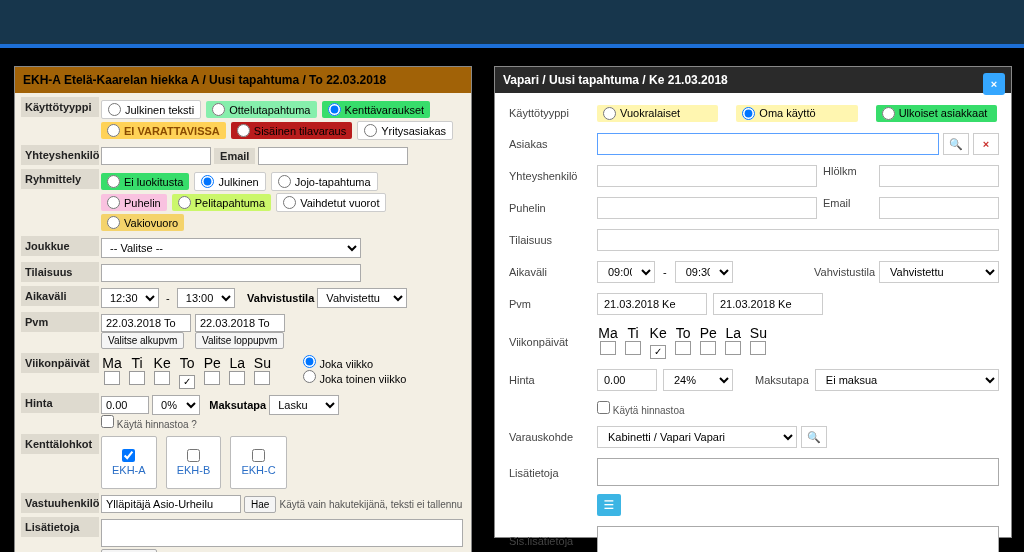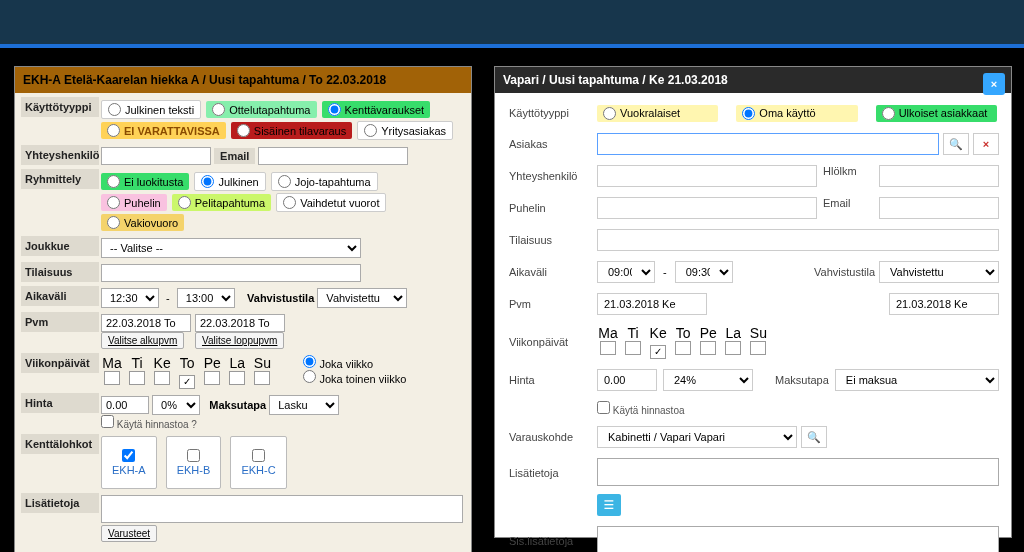--- a/index.html
+++ b/index.html
@@ -97,21 +97,20 @@
     background:#fff;
     border-radius:2px;
   }
   .small-btn {
     padding:2px 6px;
     font-size:10px;
     border:1px solid #aaa;
     background:#f5f5f5;
     border-radius:2px;
     cursor:pointer;
-    text-decoration:underline;
   }
   .weekday-cell{
     display:inline-block;
     width:22px;
     text-align:center;
     font-size:14px;
   }
   .weekday-box{
     display:inline-block;
     width:16px;height:14px;
@@ -329,20 +328,28 @@
 
       <div class="row">
         <div class="label-cell">Kenttälohkot</div>
         <div class="content-cell">
           <span class="field-block"><input type="checkbox" checked="" style=""><br><span class="link-blue">EKH-A</span></span>
           <span class="field-block"><input type="checkbox" style=""><br><span class="link-blue">EKH-B</span></span>
           <span class="field-block"><input type="checkbox" style=""><br><span class="link-blue">EKH-C</span></span>
         </div>
       </div>
 
+      <div class="row">
+        <div class="label-cell">Vastuuhenkilö</div>
+        <div class="content-cell">
+          <input type="text" style="width: 140px;" value="Ylläpitäjä Asio-Urheilu">
+          <button class="small-btn">Hae</button>
+          <span class="thin-note">Käytä vain hakutekijänä, teksti ei tallennu</span>
+        </div>
+      </div>
 
       <div class="row">
         <div class="label-cell">Lisätietoja</div>
         <div class="content-cell">
           <textarea style=""></textarea>
           <button class="small-btn">Varusteet</button>
         </div>
       </div>
 
     </div>
@@ -410,21 +417,21 @@
           <span class="dash">-</span>
           <select class="mini-input"><option>09:30</option></select>
           <span style="flex:1"></span>
           <span style="color:#444">Vahvistustila</span>
           <select style="width:120px"><option>Vahvistettu</option></select>
         </div>
       </div>
 
       <div class="row">
         <div class="label-cell">Pvm</div>
-        <div class="content-cell" style="display:flex;gap:6px;justify-content:space-between;">
+        <div class="content-cell" style="display:flex;gap:6px;">
           <input type="text" style="width: 110px;" value="21.03.2018 Ke">
           <input type="text" style="width: 110px;" value="21.03.2018 Ke">
         </div>
       </div>
 
       <div class="row">
         <div class="label-cell">Viikonpäivät</div>
         <div class="content-cell">
           <div>
             <span class="weekday-cell">Ma</span>
@@ -444,21 +451,21 @@
             <span class="weekday-box"></span>
             <span class="weekday-box"></span>
           </div>
         </div>
       </div>
 
       <div class="row">
         <div class="label-cell link-blue">Hinta</div>
         <div class="content-cell" style="display:flex;align-items:center;gap:6px;">
           <input type="text" style="width: 60px;" value="0.00">
-          <select style="width:90px"><option>24%</option></select>
+          <select style="width:70px"><option>24%</option></select>
           <span style="flex:0 0 10px"></span>
           <span style="color:#444">Maksutapa</span>
           <select style="flex:1"><option>Ei maksua</option></select>
         </div>
       </div>
       <div class="row">
         <div class="label-cell"></div>
         <div class="content-cell">
           <label class="thin-note"><input type="checkbox" style=""> <span>Käytä hinnastoa</span></label>
         </div>

